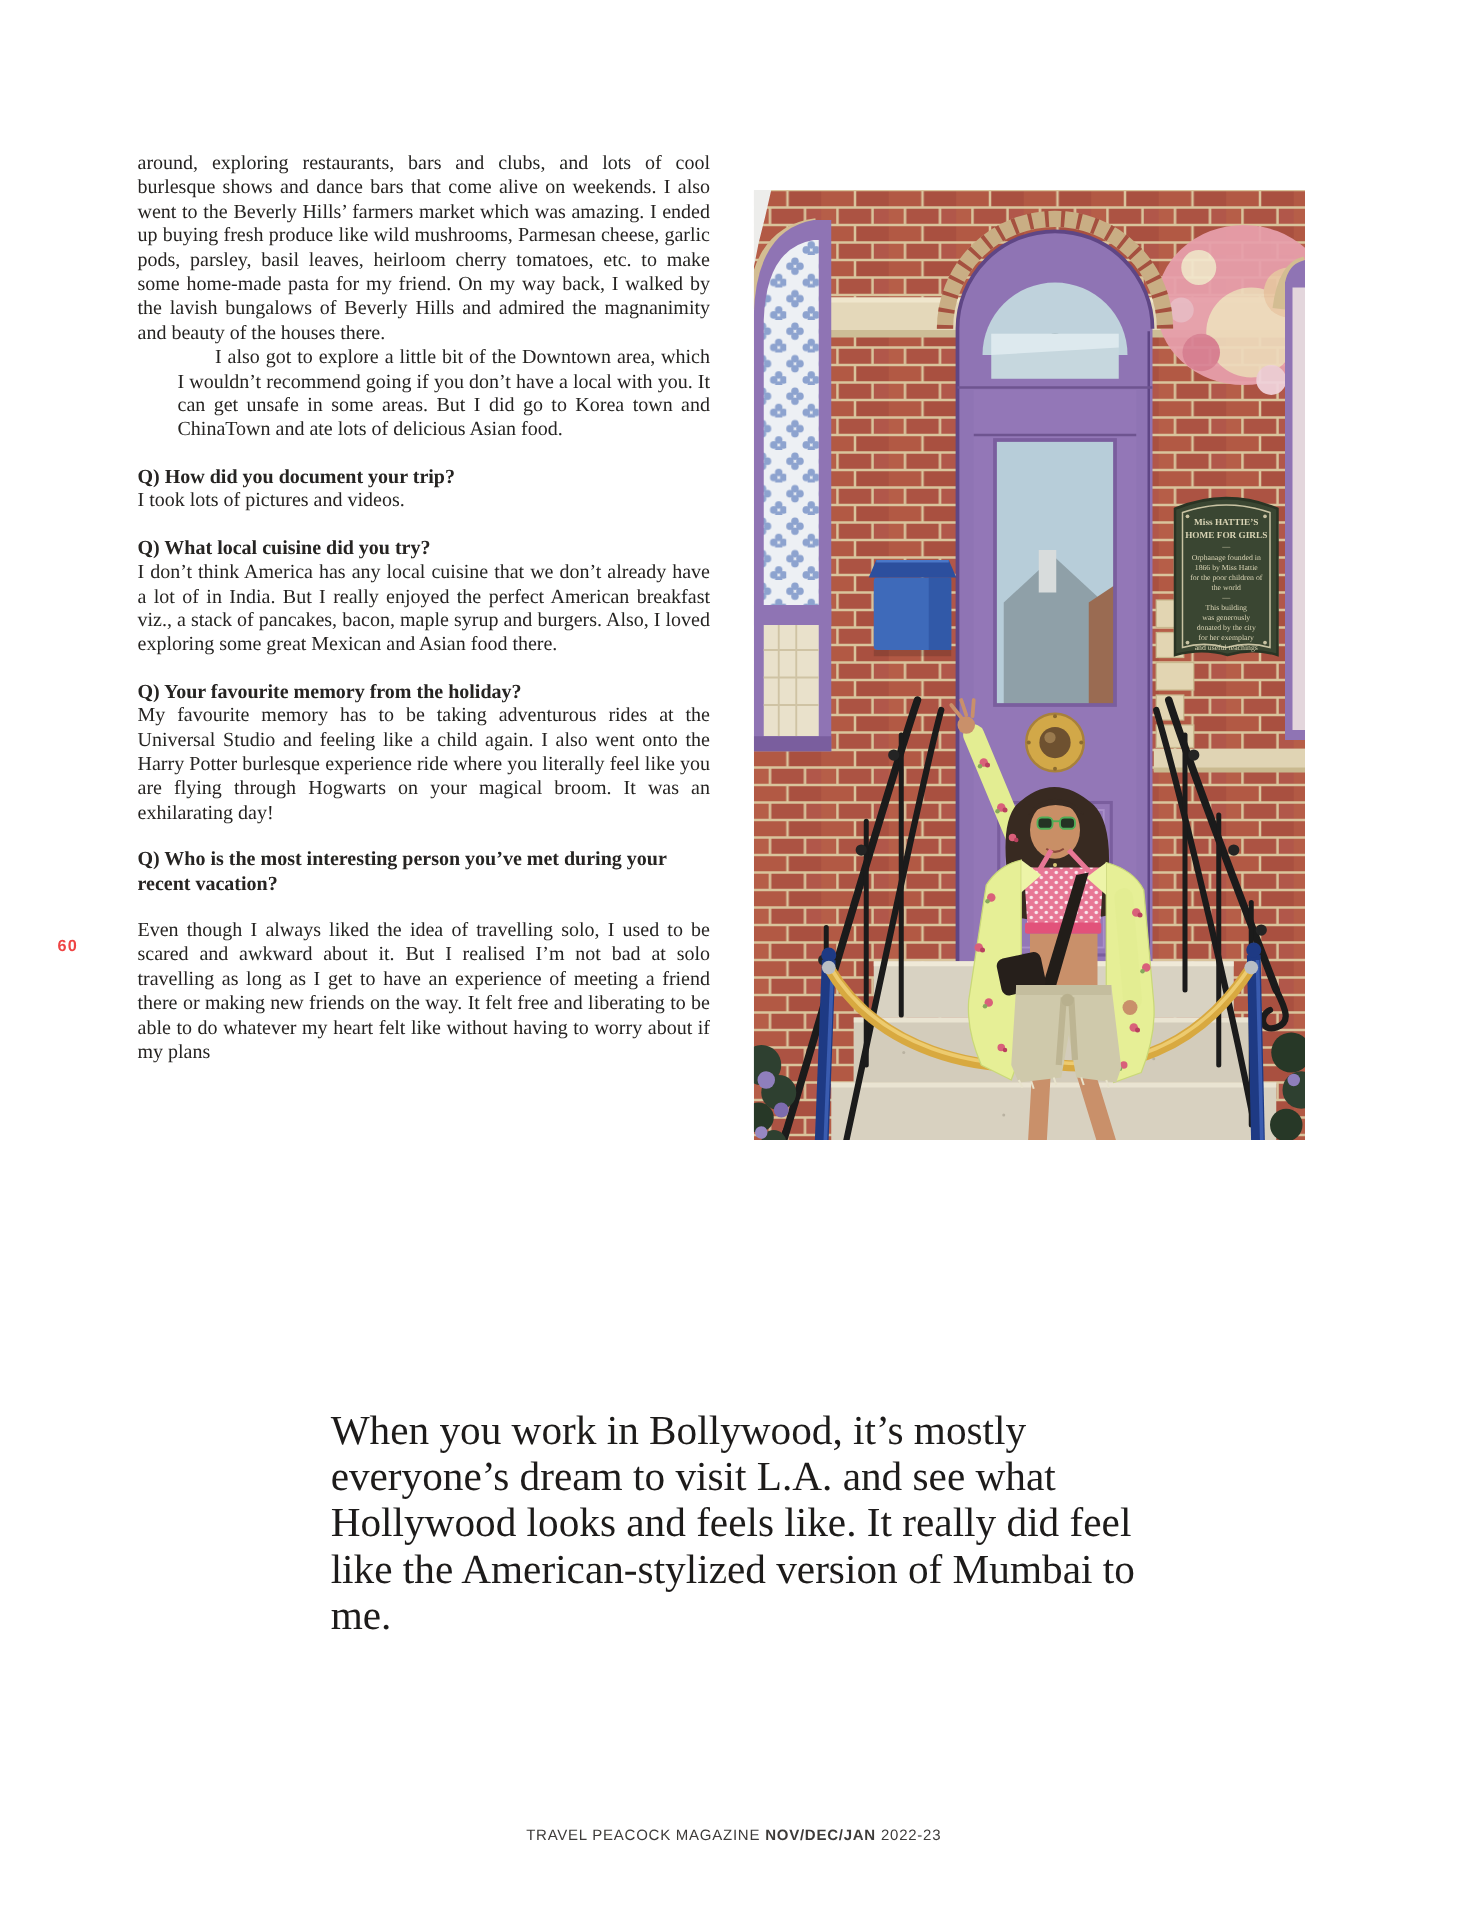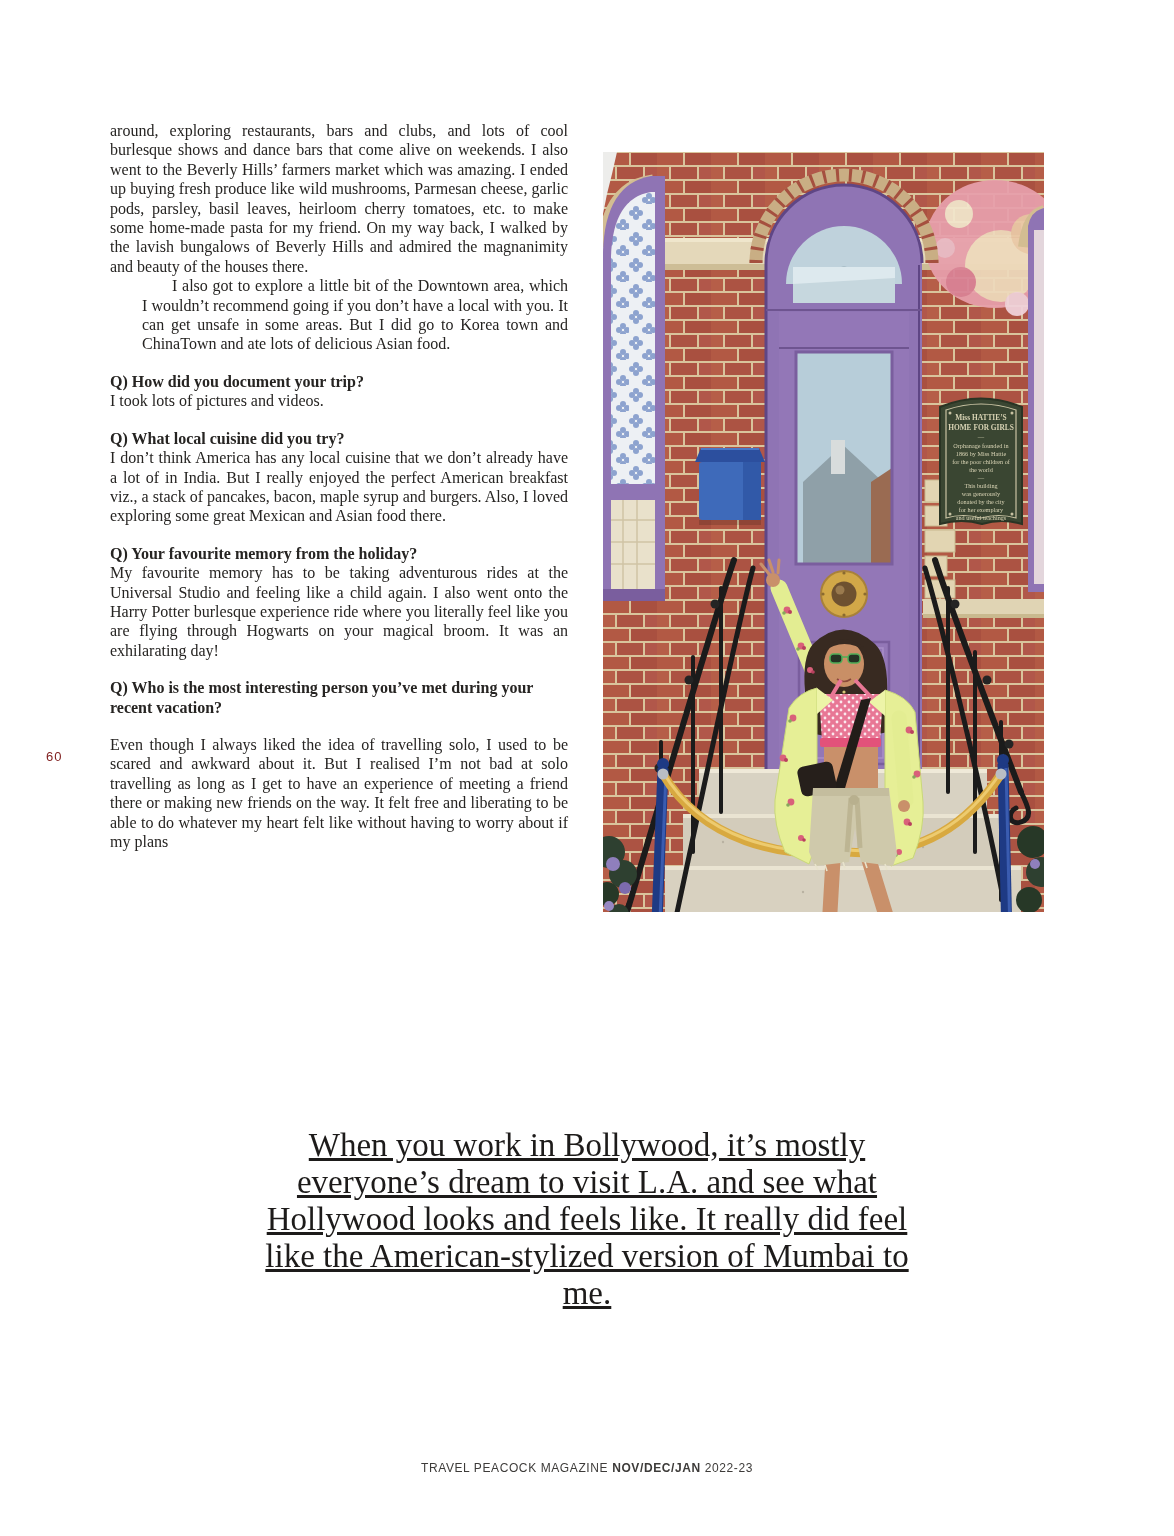--- a/index.html
+++ b/index.html
@@ -8,24 +8,24 @@
   .article{position:absolute;left:110px;top:121px;width:458px;font-size:16px;line-height:19.4px;color:#262422;text-align:justify;}
   .article p{margin:0;}
   .article .indent{text-indent:30px;margin-left:32px;}
   .qa{margin-top:18px;}
   .q{font-weight:700;margin:0;text-align:left;}
 
   .photo-frame{position:absolute;left:603px;top:123px;width:441px;height:760px;overflow:hidden;margin-top:29px;}
   .photo-frame svg{display:block;}
 
   .pull-quote{position:absolute;top:1127px;left:50%;transform:translateX(-50%);width:645px;
-    text-align:center;font-family:"Liberation Serif",serif;font-size:33px;line-height:37px;color:#1d1b1a;text-decoration:underline;}
+    font-family:"Liberation Serif",serif;font-size:33px;line-height:37px;color:#1d1b1a;}
 
   .page-num{position:absolute;left:46px;top:749px;font-family:"Liberation Sans",sans-serif;
-    font-size:13px;font-weight:400;color:#7f1d1d;letter-spacing:1px;}
+    font-size:13px;font-weight:700;color:#ef4444;letter-spacing:1px;}
 
   .footer{position:absolute;top:1461px;left:0;width:100%;text-align:center;
     font-family:"Liberation Sans",sans-serif;font-size:12px;color:#3d3b39;letter-spacing:.6px;}
   .footer .bold{font-weight:700;}
   .footer span{margin:0 2px;}
 
   .sign-text{font-family:"Liberation Serif",serif;fill:#d8d3b4;text-anchor:middle;}
 </style>
 </head>
 <body>

